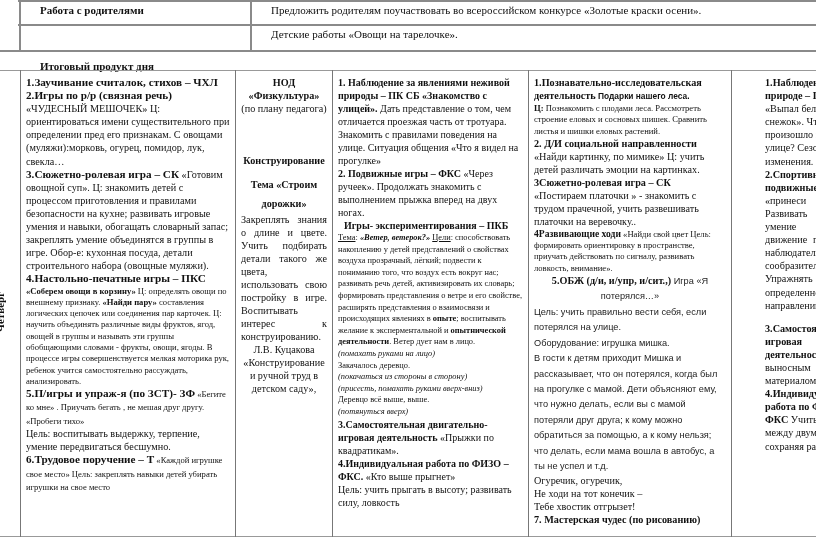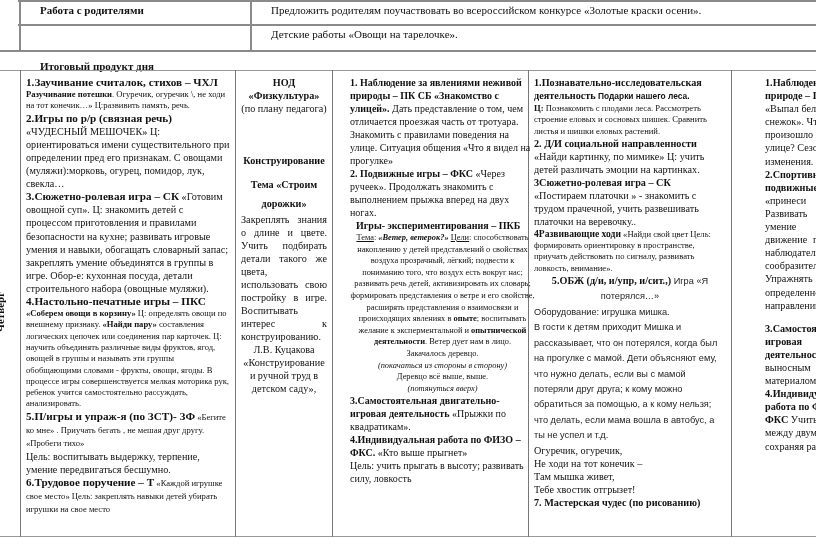--- a/index.html
+++ b/index.html
@@ -11,21 +11,21 @@
   .hline { position:absolute; background:#8a8a8a; height:2px; }
   .bold { font-weight:bold; }
   .col { position:absolute; top:74px; box-sizing:border-box; padding:2px 5px; overflow:hidden; }
   .p { margin:0; }
   .c1 { font-size:10.2px; line-height:13.1px; }
   .c1 .h { font-size:11.2px; font-weight:bold; }
   .small { font-size:8.6px; line-height:11.3px; }
   .c2 { font-size:10.2px; line-height:13px; text-align:center; }
   .c2 .just { text-align:justify; }
   .c3 { font-size:10px; line-height:13px; }
-  .c3 .small { font-size:8.4px; line-height:11.6px;text-align:center; }
+  .c3 .small { font-size:8.4px; line-height:11.6px; }
   .c4 { font-size:10.2px; line-height:13px; }
   .c4 .sans { font-family:"Liberation Sans", "DejaVu Sans", sans-serif; font-size:9.2px; line-height:15.4px; color:#222; }
   .c5 { font-size:10.2px; line-height:13.1px; }
   .it { font-style:italic; }
   .u { text-decoration:underline; }
   .center { text-align:center; }
   .day-label { position:absolute; left:2px; top:280px; width:20px; height:70px; }
   .day-label span { position:absolute; left:-22px; top:26px; transform:rotate(-90deg); font-weight:bold; font-size:11px; white-space:nowrap; }
 </style>
 </head>
@@ -53,21 +53,20 @@
   <div class="vline" style="left:528px; top:70px; height:467px; width:1px; background:#777;"></div>
   <div class="vline" style="left:731px; top:70px; height:467px; width:1px; background:#777;"></div>
 </div>
 
 <div class="day-label">
   <span>Четверг</span>
 </div>
 
 <div class="col c1" style="left:21px; width:214px;">
   <p class="p h">1.Заучивание считалок,  стихов – ЧХЛ</p>
-  <p class="p small"><span class="bold">Разучивание потешки</span><span>. Огуречик, огуречик \, не ходи на тот конечик…» Ц:развивить память, речь.</span></p>
   <p class="p h">2.Игры по р/р (связная речь)</p>
   <p class="p" style="white-space:normal;">«ЧУДЕСНЫЙ МЕШОЧЕК» Ц: ориентироваться имени существительного при определении пред его признакам.  С овощами (муляжи):морковь, огурец, помидор, лук, свекла…</p>
   <p class="p"><span class="h">3.Сюжетно-ролевая игра – СК</span><span> «Готовим овощной суп». Ц: знакомить детей с процессом приготовления  и правилами безопасности на кухне; развивать игровые умения и навыки, обогащать словарный запас; закреплять умение объединятся в группы в игре. Обор-е: кухонная посуда, детали строительного набора (овощные муляжи).</span></p>
   <p class="p h">4.Настольно-печатные игры – ПКС</p>
   <p class="p small"><span class="bold">«Соберем овощи в корзину»</span><span> Ц:  определять овощи по внешнему признаку. </span><span class="bold">«Найди пару»</span><span> составления логических цепочек или соединения пар карточек. Ц:  научить объединять различные виды фруктов, ягод, овощей  в группы и называть эти группы обобщающими словами - фрукты, овощи, ягоды. В процессе игры совершенствуется мелкая моторика рук, ребенок учится самостоятельно рассуждать, анализировать.</span></p>
   <p class="p"><span class="h">5.П/игры и упраж-я (по ЗСТ)- ЗФ</span><span class="small"> «Бегите ко мне» . Приучать бегать , не мешая друг другу. «Пробеги тихо»</span></p>
   <p class="p">Цель: воспитывать выдержку, терпение, умение передвигаться бесшумно.</p>
   <p class="p"><span class="h">6.Трудовое поручение – Т</span><span class="small"> «Каждой игрушке свое место» Цель: закреплять навыки детей убирать игрушки на свое место</span></p>
 </div>
 
@@ -75,48 +74,50 @@
   <p class="p bold">НОД</p>
   <p class="p bold">«Физкультура»</p>
   <p class="p">(по плану педагога)</p>
   <div style="height:39px;"></div>
   <p class="p bold">Конструирование</p>
   <p class="p bold" style="line-height:19px;margin-top:8px;">Тема «Строим дорожки»</p>
   <p class="p just">Закреплять знания о длине и цвете. Учить подбирать детали такого же цвета, использовать свою постройку в игре. Воспитывать интерес к конструированию.</p>
   <p class="p">Л.В. Куцакова «Конструирование и ручной труд в детском саду»,</p>
 </div>
 
-<div class="col c3" style="left:333px; width:195px;margin-left:12px;">
+<div class="col c3" style="left:333px; width:195px;">
   <p class="p"><span class="bold">1.   Наблюдение за явлениями неживой природы – ПК СБ</span> <span class="bold">«Знакомство с улицей».</span><span> Дать представление о том, чем отличается проезжая часть от тротуара. Знакомить с правилами поведения на улице. Ситуация общения «Что я видел на прогулке»</span></p>
   <p class="p"><span class="bold">2.   Подвижные игры – ФКС</span><span> «Через ручеек». Продолжать знакомить с выполнением прыжка вперед на двух ногах.</span></p>
   <p class="p bold" style="padding-left:6px;">Игры- экспериментирования – ПКБ</p>
   <p class="p small"><span class="u">Тема</span>: <span class="bold it">«Ветер, ветерок?»</span> <span class="u">Цели</span>: <span>способствовать накоплению у детей представлений о свойствах воздуха прозрачный, лёгкий; подвести к пониманию того, что воздух есть вокруг нас; развивать речь детей, активизировать их словарь; формировать представления о ветре и его свойстве, расширять представления о взаимосвязи и происходящих явлениях в </span><span class="bold">опыте</span><span>; воспитывать желание к эксперментальной и </span><span class="bold">опытнической деятельности</span><span>. Ветер дует нам в лицо.</span></p>
+  <p class="p small it">(помахать руками на лицо)</p>
   <p class="p small">Закачалось деревцо.</p>
   <p class="p small it">(покачаться из стороны в сторону)</p>
+  <p class="p small it">(присесть, помахать руками вверх-вниз)</p>
   <p class="p small">Деревцо всё выше, выше.</p>
   <p class="p small it">(потянуться вверх)</p>
   <p class="p"><span class="bold">3.Самостоятельная двигательно-игровая деятельность</span><span>  «Прыжки по квадратикам».</span></p>
   <p class="p"><span class="bold">4.Индивидуальная работа по ФИЗО – ФКС.</span><span> «Кто выше прыгнет»</span></p>
   <p class="p">Цель: учить прыгать в высоту; развивать силу, ловкость</p>
 </div>
 
 <div class="col c4" style="left:529px; width:202px;">
   <p class="p"><span class="bold">1.Познавательно-исследовательская деятельность</span><span class="bold" style="font-family:'Liberation Sans','DejaVu Sans',sans-serif; font-size:8.4px;"> Подарки нашего леса.</span></p>
   <p class="p small"><span class="bold">Ц:</span><span> Познакомить с плодами леса. Рассмотреть строение еловых и сосновых шишек. Сравнить листья и шишки еловых растений.</span></p>
   <p class="p bold">2. Д/И социальной направленности</p>
   <p class="p">«Найди картинку, по мимике» Ц: учить детей различать эмоции на картинках.</p>
   <p class="p bold">3Сюжетно-ролевая игра – СК</p>
   <p class="p">«Постираем платочки » - знакомить с трудом прачечной, учить развешивать платочки на веревочку..</p>
   <p class="p small"><span class="bold" style="font-size:9.6px;">4Развивающие ходи</span><span> «Найди свой цвет Цель: формировать ориентировку в пространстве, приучать действовать по сигналу, развивать ловкость, внимание».</span></p>
   <p class="p center"><span class="bold">5.ОБЖ (д/и, и/упр, и/сит.,)</span><span class="sans"> Игра «Я потерялся…»</span></p>
+  <p class="p sans">Цель: учить правильно вести себя, если потерялся на улице.</p>
   <p class="p sans">Оборудование: игрушка мишка.</p>
   <p class="p sans">В гости к детям приходит Мишка и рассказывает, что он потерялся, когда был на прогулке с мамой. Дети объясняют ему, что нужно делать, если вы с мамой потеряли друг друга; к кому можно обратиться за помощью, а к кому нельзя; что делать, если мама вошла в автобус, а ты не успел и т.д.</p>
   <p class="p">Огуречик, огуречик,</p>
   <p class="p">Не ходи на тот конечик –</p>
-  <p class="p">Там мышка живет,</p>
   <p class="p">Тебе хвостик отгрызет!</p>
   <p class="p bold">7. Мастерская чудес (по рисованию)</p>
 
 </div>
 
 <div class="col c5" style="left:760px; width:84px; padding-right:6px;">
   <div style="width:110px;">
     <p class="p bold" style="width:84px;">1.Наблюдение в природе – ПК</p>
     <p class="p" style="width:84px;">«Выпал беленький снежок». Что произошло на улице? Сезонные изменения.</p>
     <p class="p bold" style="text-align:justify; width:100px;">2.Спортивные игры, подвижные игры ФС</p>

